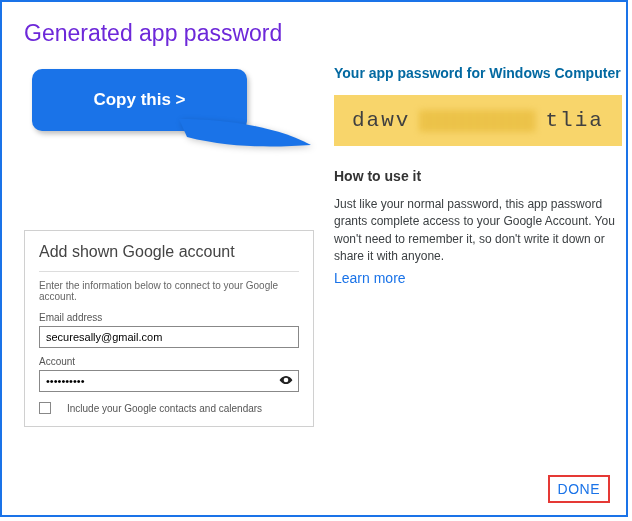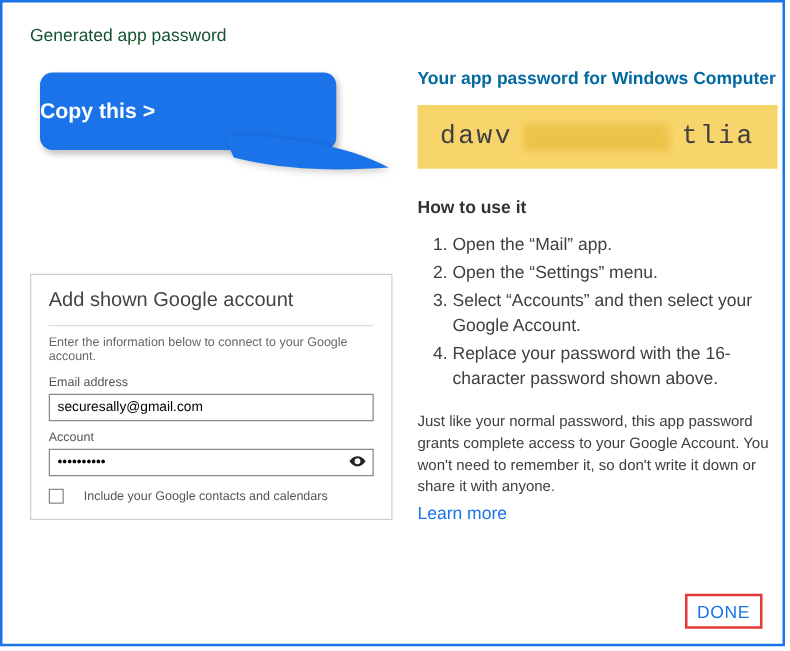--- a/index.html
+++ b/index.html
@@ -12,23 +12,23 @@
     }
     .frame {
       width: 628px;
       height: 517px;
       border: 2px solid #1a73e8;
       position: relative;
       padding: 18px 22px;
       overflow: hidden;
     }
     .page-title {
-      font-size: 14px;
+      font-size: 23px;
       font-weight: 400;
-      color: #14532d;
+      color: #6d28d9;
       margin-bottom: 18px;
     }
     .content {
       display: flex;
       gap: 20px;
     }
     .left-col {
       width: 290px;
       flex: 0 0 290px;
       position: relative;
@@ -40,26 +40,27 @@
       padding-right: 4px;
     }
     
     .bubble-wrap {
       position: relative;
       height: 110px;
     }
     .bubble {
       background: #1a73e8;
       color: #fff;
-      width: 237px;
+      width: 215px;
       height: 62px;
       border-radius: 10px;
       box-shadow: 2px 3px 5px rgba(0,0,0,0.25);
       display: flex;
       align-items: center;
+      justify-content: center;
       font-size: 17px;
       font-weight: bold;
       position: relative;
       top: 4px;
       left: 8px;
     }
     .bubble-tail {
       position: absolute;
       left: 155px;
       top: 42px;
@@ -248,26 +249,20 @@
       <div class="r-subhead">Your app password for Windows Computer</div>
 
       <div class="pw-box">
         <span>dawv</span>
         <span class="pw-blur"></span>
         <span>tlia</span>
       </div>
 
       <div class="howto-head">How to use it</div>
 
-      <ol>
-        <li>Open the “Mail” app.</li>
-        <li>Open the “Settings” menu.</li>
-        <li>Select “Accounts” and then select your Google Account.</li>
-        <li>Replace your password with the 16-character password shown above.</li>
-      </ol>
 
       <p class="para">Just like your normal password, this app password grants complete access to your Google Account. You won't need to remember it, so don't write it down or share it with anyone.</p>
       <a class="learn-link">Learn more</a>
 
     </div>
   </div>
 
   <button class="done-btn">DONE</button>
 
 </div>

